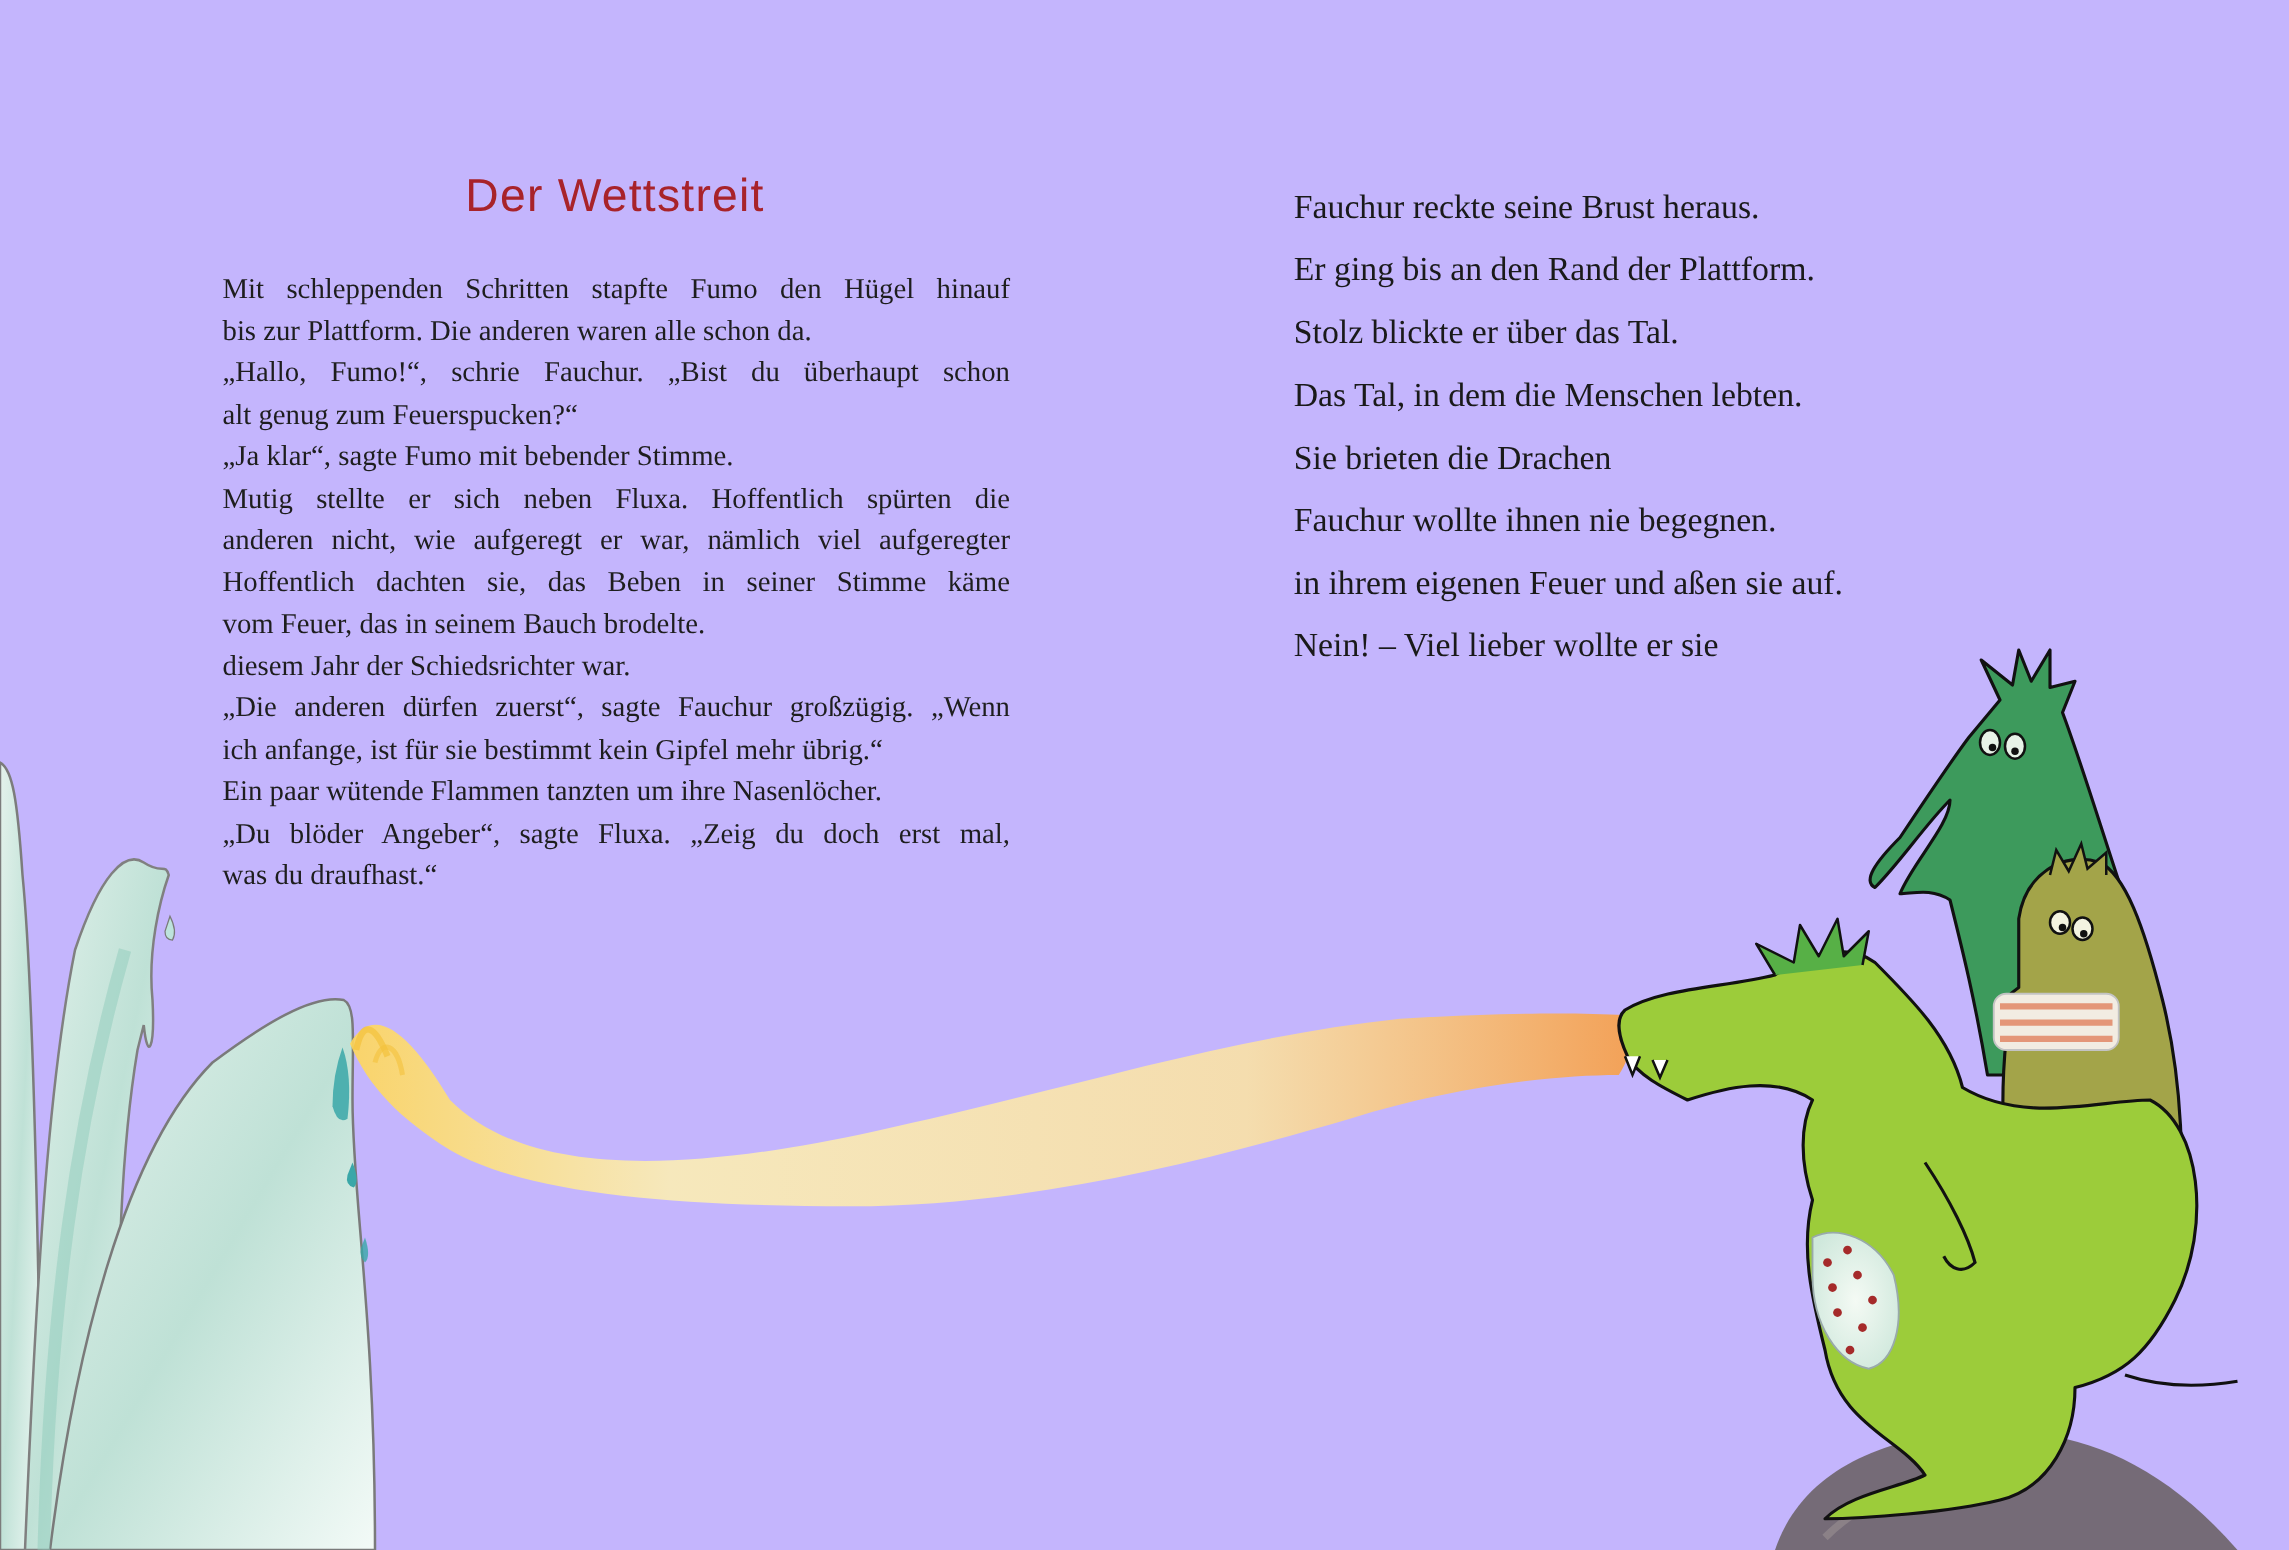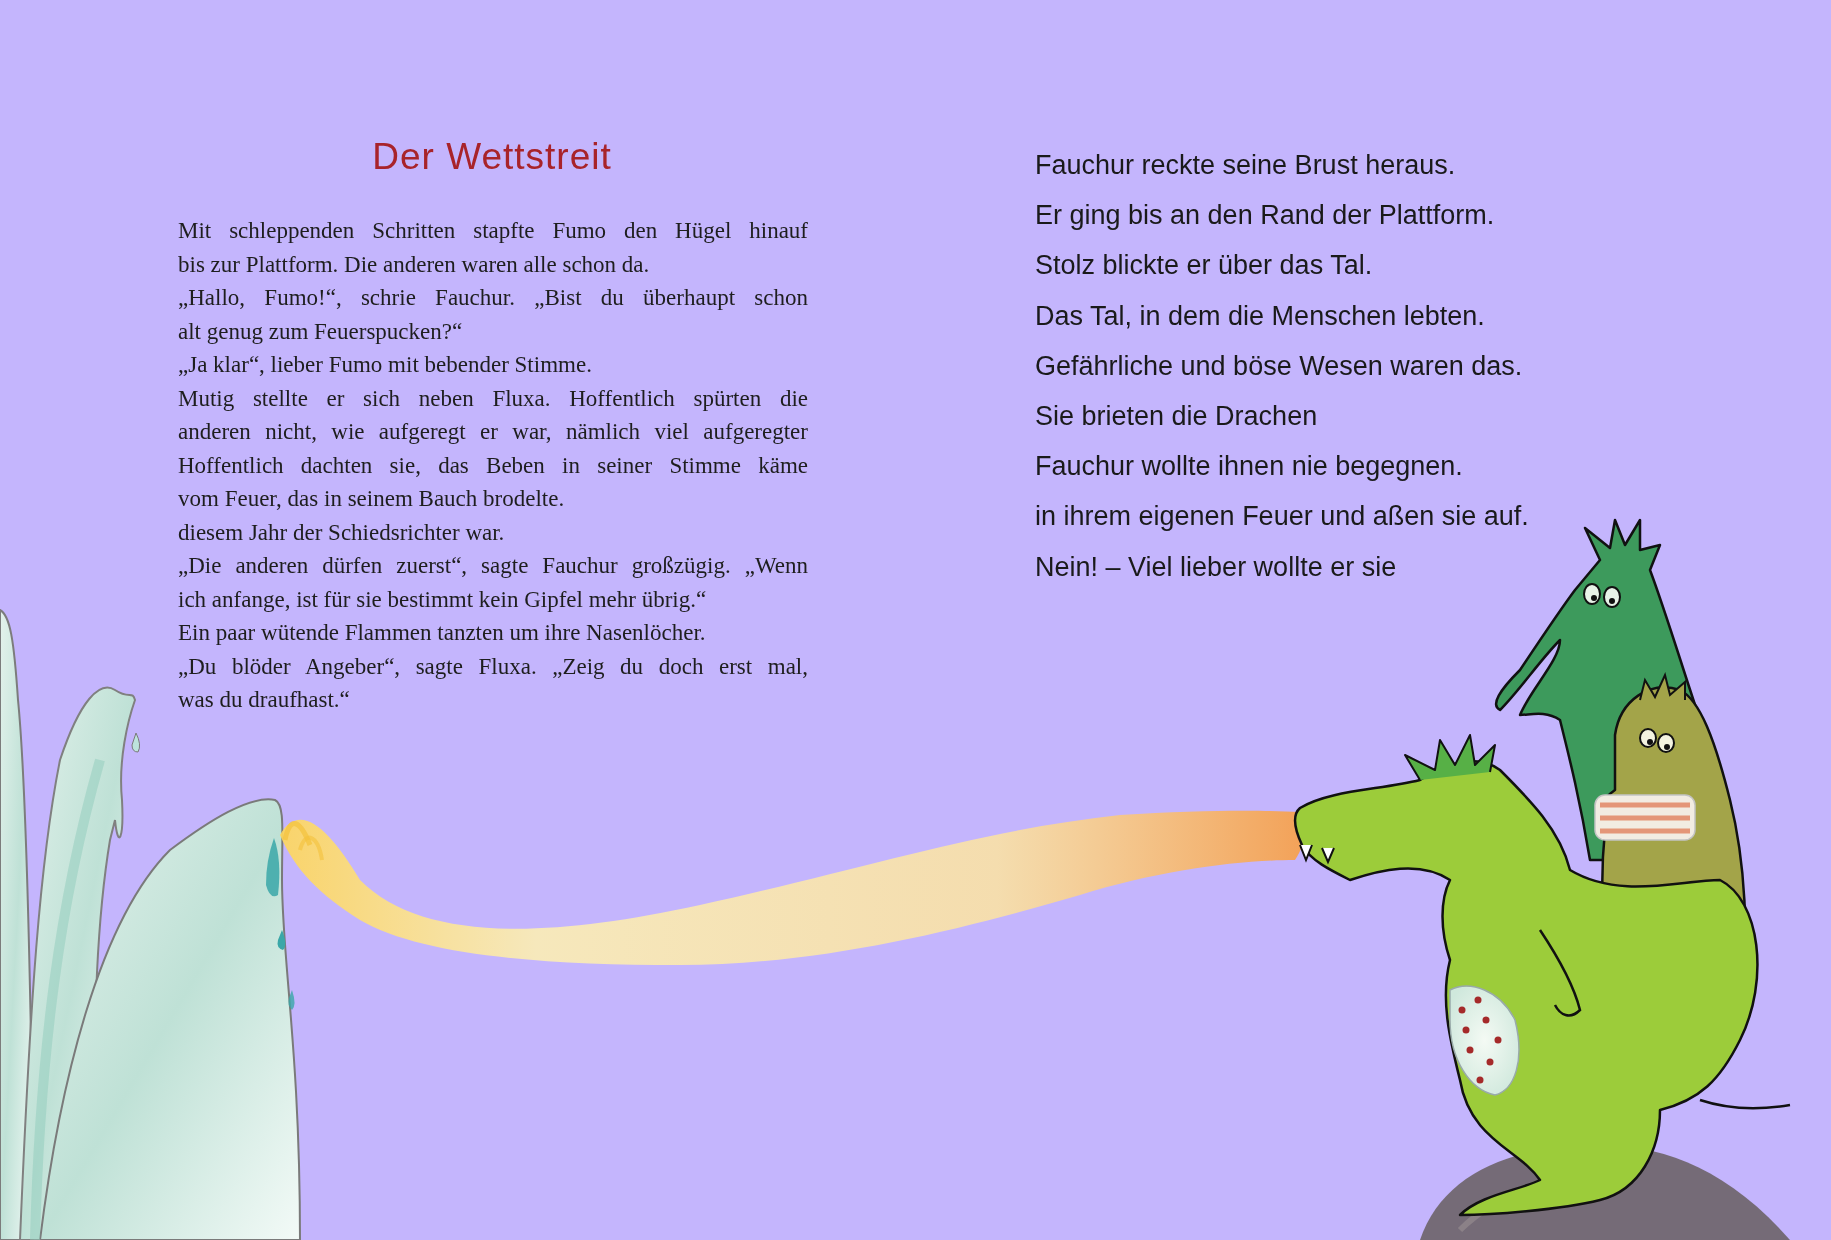--- a/index.html
+++ b/index.html
@@ -18,21 +18,21 @@
       position: absolute; left: 178px; top: 214px; width: 630px;
       font-family: "Liberation Serif", "DejaVu Serif", serif;
       font-size: 23px; line-height: 33.5px; color: #1e1e1e;
       text-align: justify;
     }
     .body-left .line { display: block; white-space: nowrap; }
     .body-left .line.just { text-align-last: justify; white-space: normal; }
 
     .body-right {
       position: absolute; left: 1035px; top: 140px; width: 600px;
-      font-family: Liberation Sans, sans-serif;
+      font-family: Liberation Serif, serif;
       font-size: 27px; line-height: 50.2px; color: #1a1a1a;
     }
     .body-right .line { display: block; white-space: nowrap; }
 
     .illustration { position: absolute; pointer-events: none; }
     svg { display: block; }
   </style>
 </head>
 <body>
 
@@ -130,39 +130,38 @@
     </svg>
   </div>
 
   <div class="page-left">
     <h1 class="chapter-title">Der Wettstreit</h1>
     <div class="body-left">
       <span class="line just">Mit schleppenden Schritten stapfte Fumo den Hügel hinauf</span>
       <span class="line">bis zur Plattform. Die anderen waren alle schon da.</span>
       <span class="line just">„Hallo, Fumo!“, schrie Fauchur. „Bist du überhaupt schon</span>
       <span class="line">alt genug zum Feuerspucken?“</span>
-      <span class="line">„Ja klar“, lieber Fumo mit bebender Stimme.</span>
+      <span class="line">„Ja klar“, sagte Fumo mit bebender Stimme.</span>
       <span class="line just">Mutig stellte er sich neben Fluxa. Hoffentlich spürten die</span>
       <span class="line just">anderen nicht, wie aufgeregt er war, nämlich viel aufgeregter</span>
       <span class="line just">Hoffentlich dachten sie, das Beben in seiner Stimme käme</span>
       <span class="line">vom Feuer, das in seinem Bauch brodelte.</span>
       <span class="line">diesem Jahr der Schiedsrichter war.</span>
       <span class="line just">„Die anderen dürfen zuerst“, sagte Fauchur großzügig. „Wenn</span>
       <span class="line">ich anfange, ist für sie bestimmt kein Gipfel mehr übrig.“</span>
       <span class="line">Ein paar wütende Flammen tanzten um ihre Nasenlöcher.</span>
       <span class="line just">„Du blöder Angeber“, sagte Fluxa. „Zeig du doch erst mal,</span>
       <span class="line">was du draufhast.“</span>
     </div>
   </div>
 
   <div class="body-right">
     <span class="line">Fauchur reckte seine Brust heraus.</span>
     <span class="line">Er ging bis an den Rand der Plattform.</span>
     <span class="line">Stolz blickte er über das Tal.</span>
     <span class="line">Das Tal, in dem die Menschen lebten.</span>
-    <span class="line">Gefährliche und böse Wesen waren das.</span>
     <span class="line">Sie brieten die Drachen</span>
     <span class="line">Fauchur wollte ihnen nie begegnen.</span>
     <span class="line">in ihrem eigenen Feuer und aßen sie auf.</span>
     <span class="line">Nein! – Viel lieber wollte er sie</span>
   </div>
 
 </div>
 
 </body></html>

